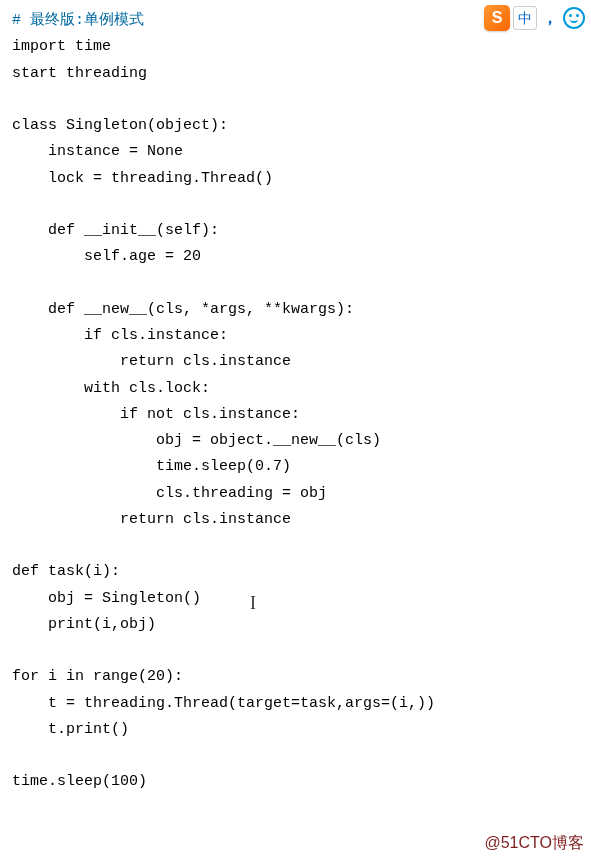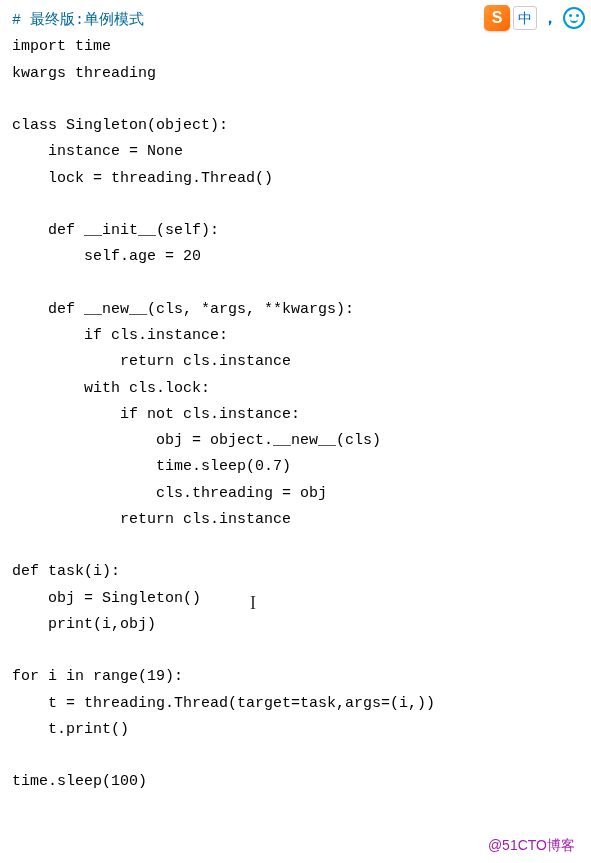--- a/index.html
+++ b/index.html
@@ -121,41 +121,41 @@
       bottom: 4px;
       left: 5px;
       width: 8px;
       height: 4px;
       border-bottom: 2px solid #0099dd;
       border-radius: 0 0 8px 8px;
     }
     .watermark {
       position: absolute;
       bottom: 6px;
-      right: 16px;
-      color: #a21caf;
-      font-size: 14px;
+      right: 7px;
+      color: #7f1d1d;
+      font-size: 16px;
       font-family: sans-serif;
     }
   </style>
 </head>
 <body>
 
 <div class="ime-bar">
   <div class="ime-logo">S</div>
   <div class="ime-zhong">中</div>
   <div class="ime-punct">，</div>
   <div class="ime-face">
       <div class="ime-face-mouth"></div>
     </div>
 </div>
 
 <div class="code-block"><span class="comment"><span># </span><span>最终版:单例模式</span></span>
 <span class="plain">import time</span>
-<span class="plain">kwargs threading</span>
+<span class="plain">start threading</span>
 <span class="plain"></span>
 <span class="plain">class Singleton(object):</span>
 <span class="plain">    instance = None</span>
 <span class="plain">    lock = threading.Thread()</span>
 <span class="plain"></span>
 <span class="plain">    def __init__(self):</span>
 <span class="plain">        self.age = 20</span>
 <span class="plain"></span>
 <span class="plain">    def __new__(cls, *args, **kwargs):</span>
 <span class="plain">        if cls.instance:</span>
@@ -164,21 +164,21 @@
 <span class="plain">            if not cls.instance:</span>
 <span class="plain">                obj = object.__new__(cls)</span>
 <span class="plain">                time.sleep(0.7)</span>
 <span class="plain">                cls.threading = obj</span>
 <span class="plain">            return cls.instance</span>
 <span class="plain"></span>
 <span class="plain">def task(i):</span>
 <span class="plain">    obj = Singleton()</span>
 <span class="plain">    print(i,obj)</span>
 <span class="plain"></span>
-<span class="plain">for i in range(19):</span>
+<span class="plain">for i in range(20):</span>
 <span class="plain">    t = threading.Thread(target=task,args=(i,))</span>
 <span class="plain">    t.print()</span>
 <span class="plain"></span>
 <span class="plain">time.sleep(100)</span></div>
 
 <div class="cursor-mark">I</div>
 
 <div class="watermark">@51CTO博客</div>
 
 </body></html>

